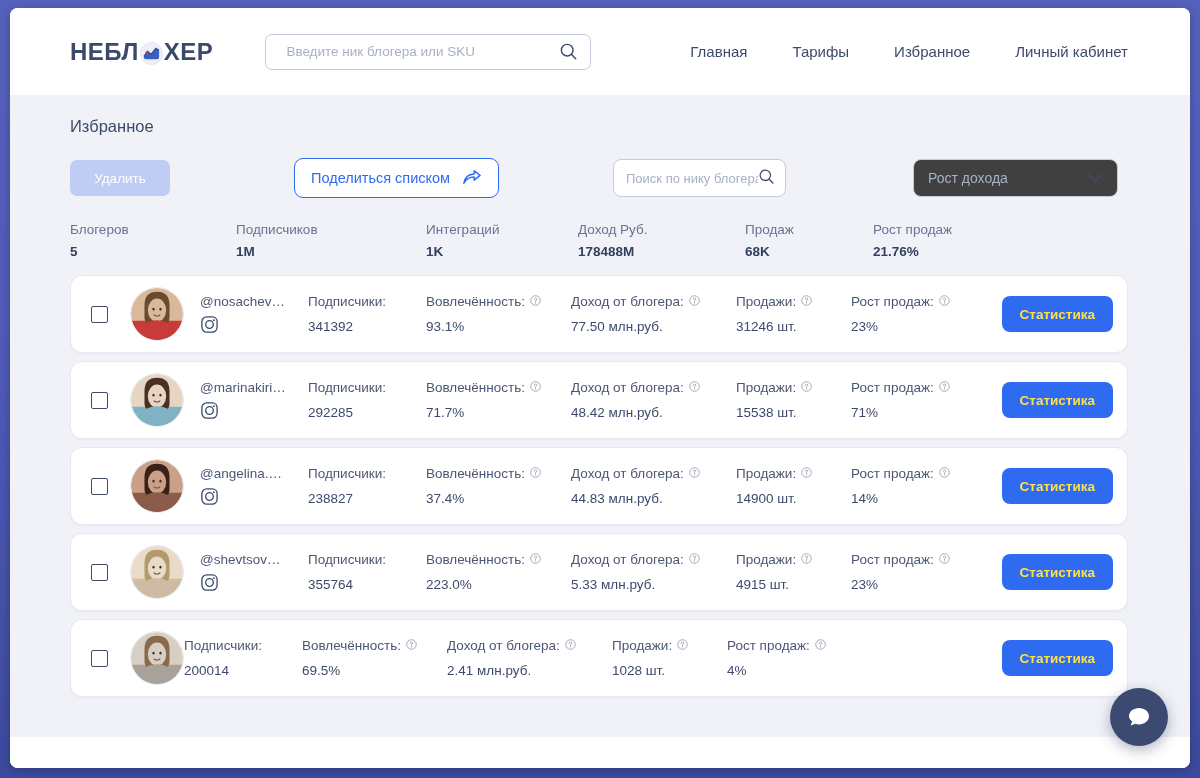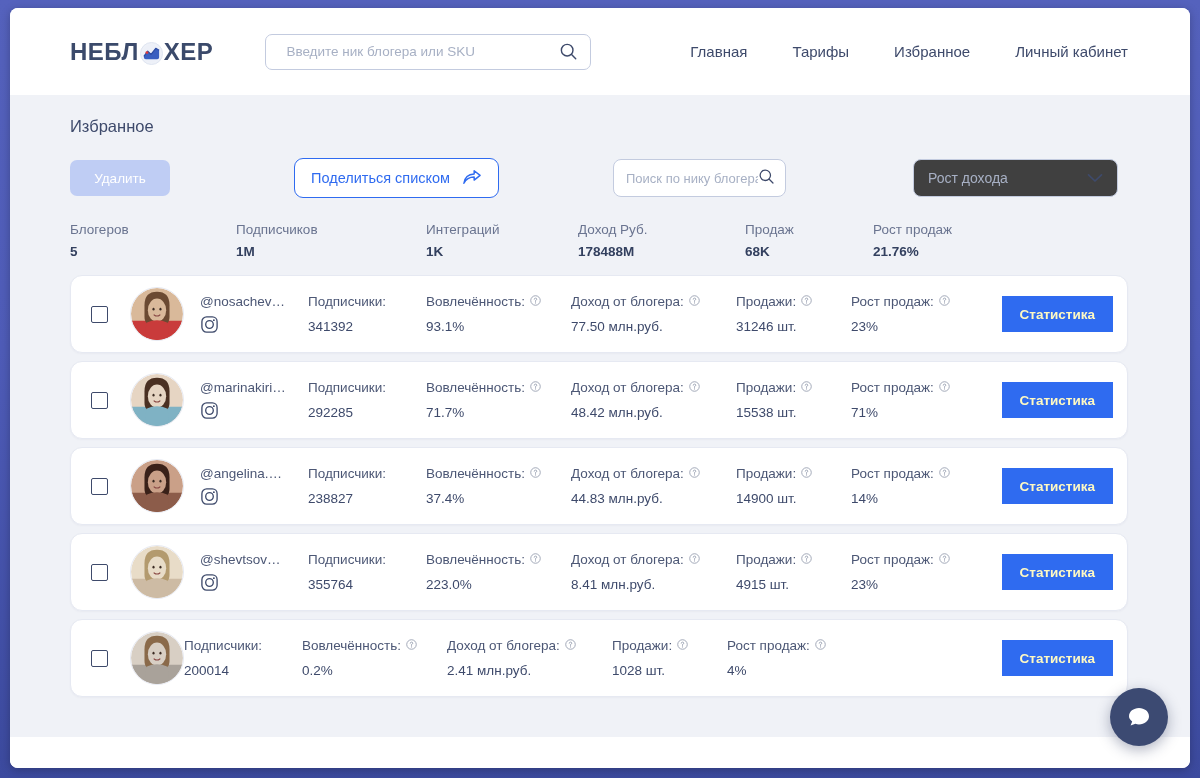--- a/index.html
+++ b/index.html
@@ -158,21 +158,21 @@
   .c-inc   { width: 165px; }
   .c-sales { width: 115px; }
   .c-gr    { width: 120px; }
 
   .ig { width: 19px; height: 19px; margin-top: 6px; display: block; }
   .q { width: 11px; height: 11px; flex: 0 0 auto; opacity: .75; }
 
   .btn-stat {
     margin-left: auto;
     height: 36px; padding: 0 18px;
-    background: #2f6bf0; color: #fef9c3; border: none; border-radius: 0;
+    background: #2f6bf0; color: #fde047; border: none; border-radius: 8px;
     font-size: 13.5px; font-weight: 700; font-family: inherit; cursor: pointer;
     white-space: nowrap;
   }
 
   
   .footer { background: #fff; height: 100%; }
   .chat-fab {
     position: absolute; right: 22px; bottom: 22px;
     width: 58px; height: 58px; border-radius: 50%;
     background: #3c4a72; border: none; cursor: pointer;
@@ -512,21 +512,21 @@
                     <circle cx="6" cy="8.6" r=".6" fill="#7a8399"></circle>
                   </svg></span></div>
               <div class="v">223.0%</div>
             </div>
             <div class="cell c-inc">
               <div class="t">Доход от блогера:<span><svg class="q" viewBox="0 0 12 12" fill="none">
                     <circle cx="6" cy="6" r="5.2" stroke="#7a8399" stroke-width="1"></circle>
                     <path d="M4.6 4.6 Q4.6 3.4 6 3.4 Q7.4 3.4 7.4 4.6 Q7.4 5.5 6 6 L6 7" stroke="#7a8399" stroke-width="1" fill="none" stroke-linecap="round"></path>
                     <circle cx="6" cy="8.6" r=".6" fill="#7a8399"></circle>
                   </svg></span></div>
-              <div class="v">8.41 млн.руб.</div>
+              <div class="v">5.33 млн.руб.</div>
             </div>
             <div class="cell c-sales">
               <div class="t">Продажи:<span><svg class="q" viewBox="0 0 12 12" fill="none">
                     <circle cx="6" cy="6" r="5.2" stroke="#7a8399" stroke-width="1"></circle>
                     <path d="M4.6 4.6 Q4.6 3.4 6 3.4 Q7.4 3.4 7.4 4.6 Q7.4 5.5 6 6 L6 7" stroke="#7a8399" stroke-width="1" fill="none" stroke-linecap="round"></path>
                     <circle cx="6" cy="8.6" r=".6" fill="#7a8399"></circle>
                   </svg></span></div>
               <div class="v">4915 шт.</div>
             </div>
             <div class="cell c-gr">
@@ -563,21 +563,21 @@
             <div class="cell c-subs">
               <div class="t">Подписчики:</div>
               <div class="v">200014</div>
             </div>
             <div class="cell c-eng">
               <div class="t">Вовлечённость:<span><svg class="q" viewBox="0 0 12 12" fill="none">
                     <circle cx="6" cy="6" r="5.2" stroke="#7a8399" stroke-width="1"></circle>
                     <path d="M4.6 4.6 Q4.6 3.4 6 3.4 Q7.4 3.4 7.4 4.6 Q7.4 5.5 6 6 L6 7" stroke="#7a8399" stroke-width="1" fill="none" stroke-linecap="round"></path>
                     <circle cx="6" cy="8.6" r=".6" fill="#7a8399"></circle>
                   </svg></span></div>
-              <div class="v">0.2%</div>
+              <div class="v">69.5%</div>
             </div>
             <div class="cell c-inc">
               <div class="t">Доход от блогера:<span><svg class="q" viewBox="0 0 12 12" fill="none">
                     <circle cx="6" cy="6" r="5.2" stroke="#7a8399" stroke-width="1"></circle>
                     <path d="M4.6 4.6 Q4.6 3.4 6 3.4 Q7.4 3.4 7.4 4.6 Q7.4 5.5 6 6 L6 7" stroke="#7a8399" stroke-width="1" fill="none" stroke-linecap="round"></path>
                     <circle cx="6" cy="8.6" r=".6" fill="#7a8399"></circle>
                   </svg></span></div>
               <div class="v">2.41 млн.руб.</div>
             </div>
             <div class="cell c-sales">

